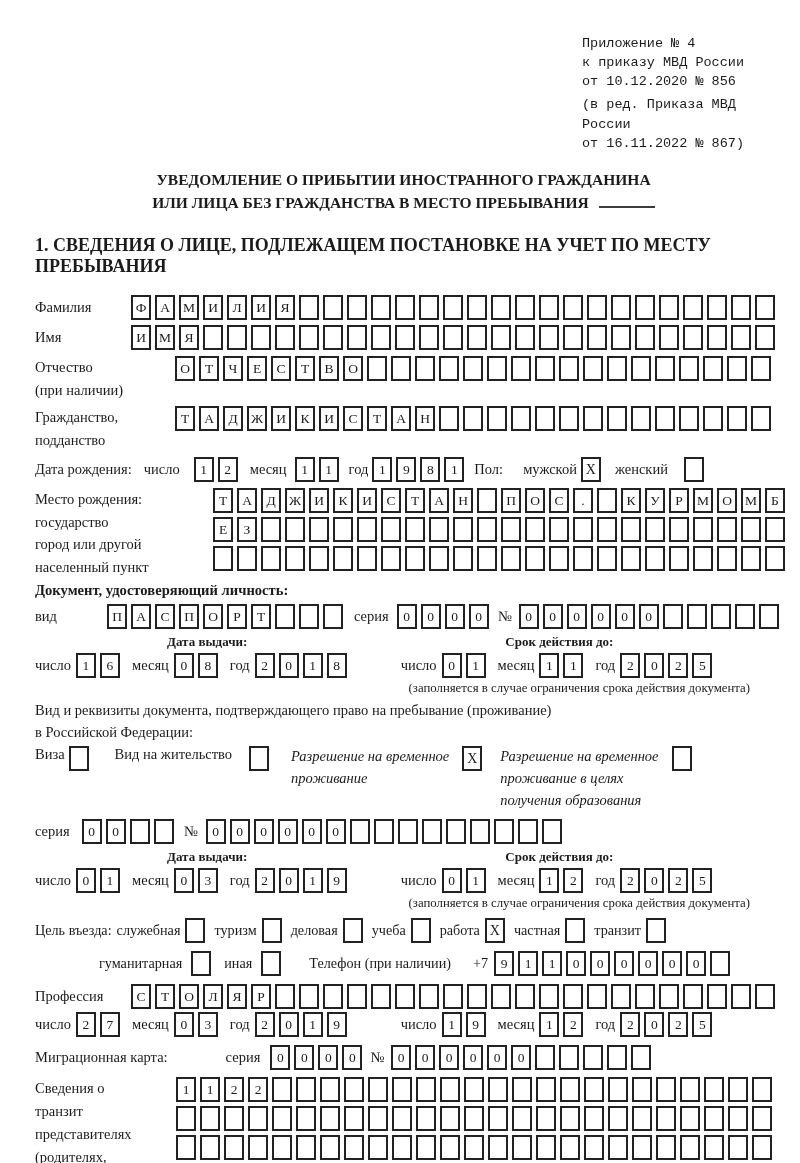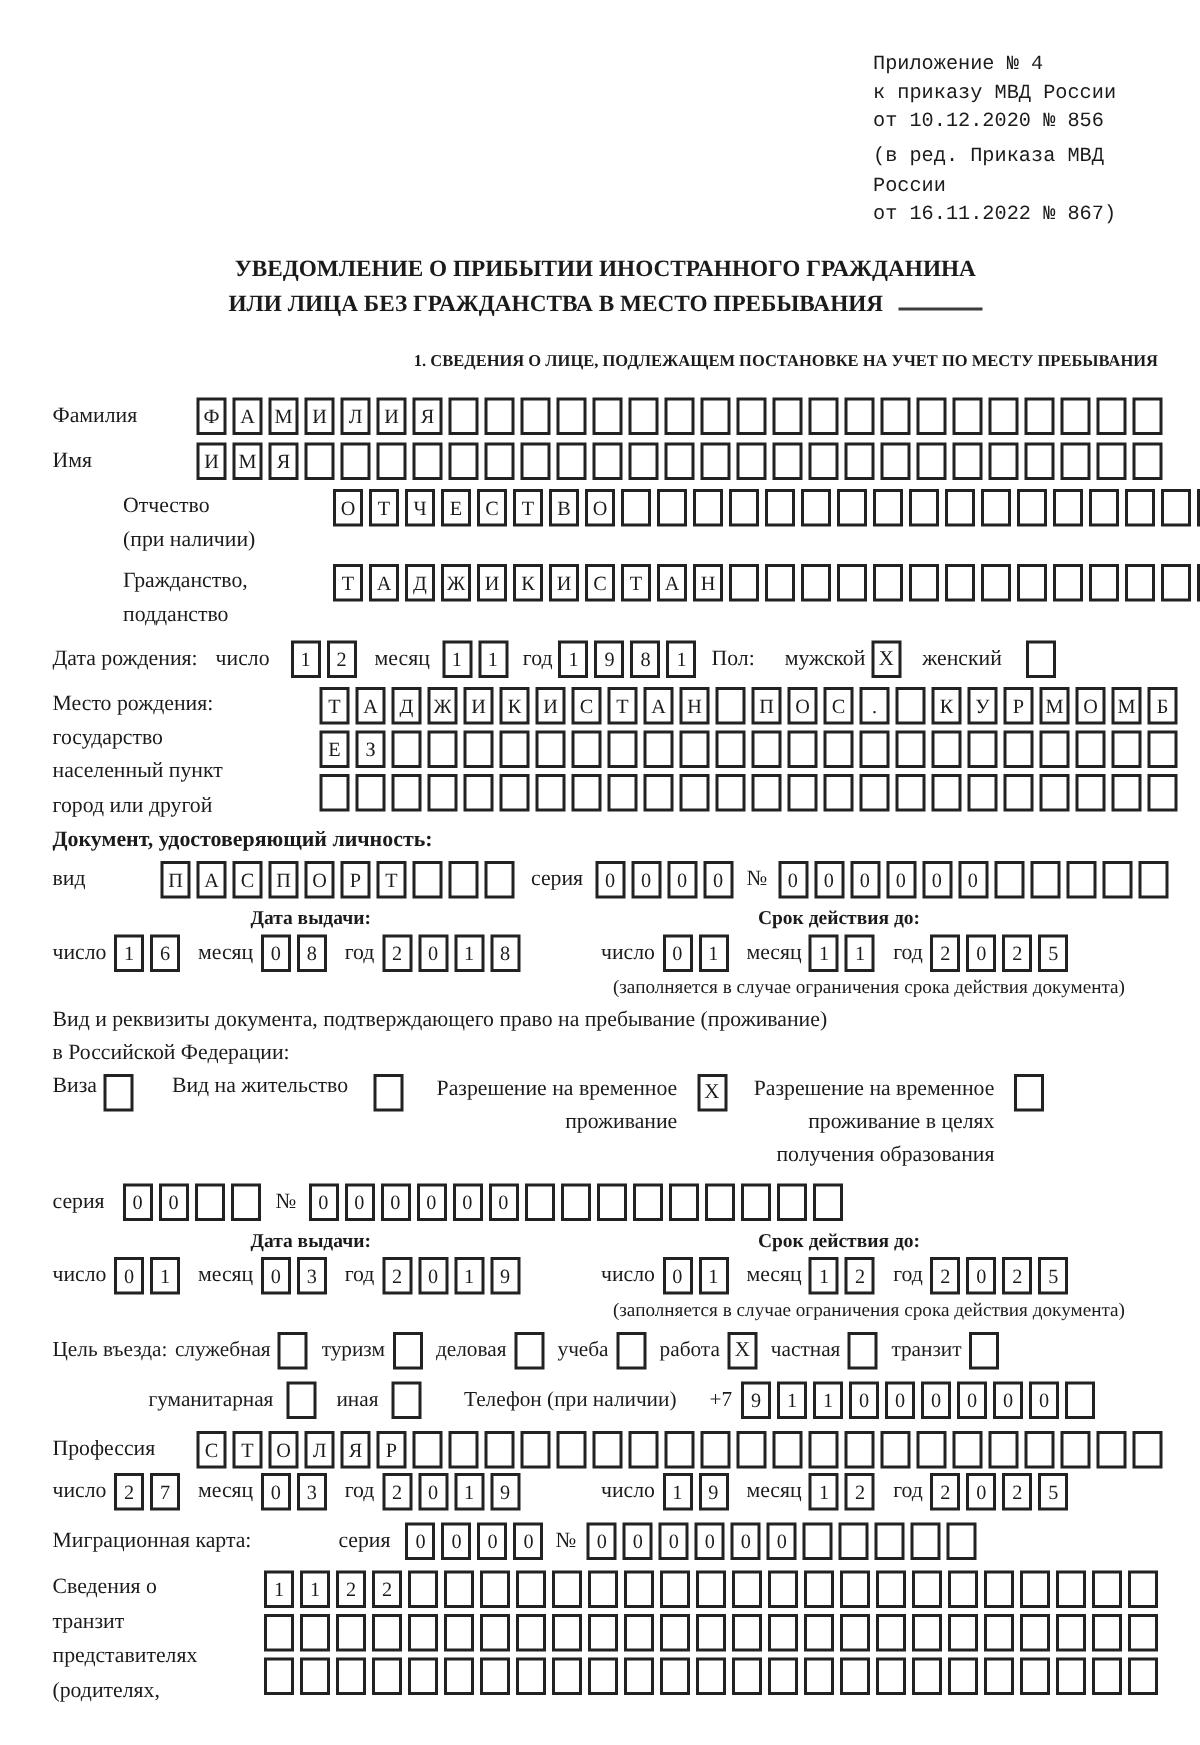--- a/index.html
+++ b/index.html
@@ -13,61 +13,61 @@
 
   
   .corner { display:flex; justify-content:flex-end; }
   .corner-inner { width:190px; font-size:13.5px; line-height:1.42;font-family:Liberation Mono, monospace; }
   .corner-sub { margin-top:4px; }
   .forma { text-align:right; font-weight:bold; font-size:15px; margin-top:13px; padding-right:8px; letter-spacing:.5px; }
 
   
   .title { text-align:center; font-weight:bold; font-size:15.5px; line-height:1.5; margin-top:15px; }
   .title-underline { display:inline-block; width:56px; border-bottom:2px solid #3c3c3c; height:14px; margin-left:10px; }
-  .section-title { text-align:right; font-weight:bold; font-size:11px; margin-top:21px; }
+  .section-title { text-align:left; font-weight:bold; font-size:18px; margin-top:21px; }
 
   
   .boxes { display:inline-flex; gap:4px; flex:0 0 auto; }
   .cb {
     width:20px; height:25px; border:2px solid #222; background:#fff;
     display:inline-flex; align-items:center; justify-content:center;
     font-size:13.5px; flex:0 0 auto;
   }
   .chk {
     width:20px; height:25px; border:2px solid #222; background:#fff;
     display:inline-flex; align-items:center; justify-content:center;
     font-size:14px; flex:0 0 auto;
   }
 
   .row { display:flex; align-items:center; }
   .row-top { display:flex; align-items:flex-start; }
   .lbl { flex:0 0 auto; }
   .lw1 { width:96px; }
-  .lw2 { width:140px;margin-left:47px; }
+  .lw2 { width:140px; }
   .lw3 { width:178px; }
   .lw4 { width:72px; }
   .two-line { line-height:1.55; }
 
   .mt5 { margin-top:5px; } .mt6 { margin-top:6px; } .mt8 { margin-top:8px; } .mt18 { margin-top:18px; }
 
   .doc-header { text-align:left; font-weight:bold; font-size:14.6px; margin-top:4px; }
 
   .date-hdr { display:flex; font-size:13px; margin-top:5px;font-weight:bold; }
   .date-hdr .h1 { margin-left:132px; }
   .date-hdr .h2 { margin-left:258px; }
   .date-hdr2 .h2 { margin-left:238px; }
   .date-row { display:flex; align-items:center; margin-top:3px; }
   .date-row .lbl { margin-right:5px; }
   .dg { display:flex; align-items:center; }
   .gap-m { margin-left:12px; }
   .right-group { margin-left:54px; }
   .note { font-size:12.8px; text-align:right; padding-right:22px; margin-top:3px; }
 
   .permits { display:flex; align-items:flex-start; margin-top:5px; }
-  .center-block { text-align:right; line-height:1.5; }
+  .center-block { text-align:left; line-height:1.5;font-style:italic; }
 
   .purpose-row { display:flex; align-items:center; margin-top:7px; font-size:14.2px; }
   .purpose-row .chk { margin-left:5px; }
   .purpose-opt { margin-left:9px; }
 
   .guardians { display:flex; align-items:flex-start; margin-top:7px; }
   .glabel { width:148px; line-height:1.58; }
   .gboxes .boxes { margin-bottom:4px; display:flex; }
 </style>
 </head>
@@ -252,22 +252,22 @@
     <span class="lbl" style="margin-left:20px;margin-right:4px;">мужской</span>
     <span class="chk">X</span>
     <span class="lbl" style="margin-left:14px;margin-right:16px;">женский</span>
     <span class="chk"></span>
   </div>
 
   <div class="row-top mt6">
     <span class="lbl lw3 two-line">
       <span style="display:block">Место рождения:</span>
       <span style="display:block">государство</span>
+      <span style="display:block">город или другой</span>
       <span style="display:block">населенный пункт</span>
-      <span style="display:block">город или другой</span>
     </span>
     <span>
       <span class="boxes" style="display:flex;margin-bottom:4px;">
           <span class="cb">Т</span>
           <span class="cb">А</span>
           <span class="cb">Д</span>
           <span class="cb">Ж</span>
           <span class="cb">И</span>
           <span class="cb">К</span>
           <span class="cb">И</span>

